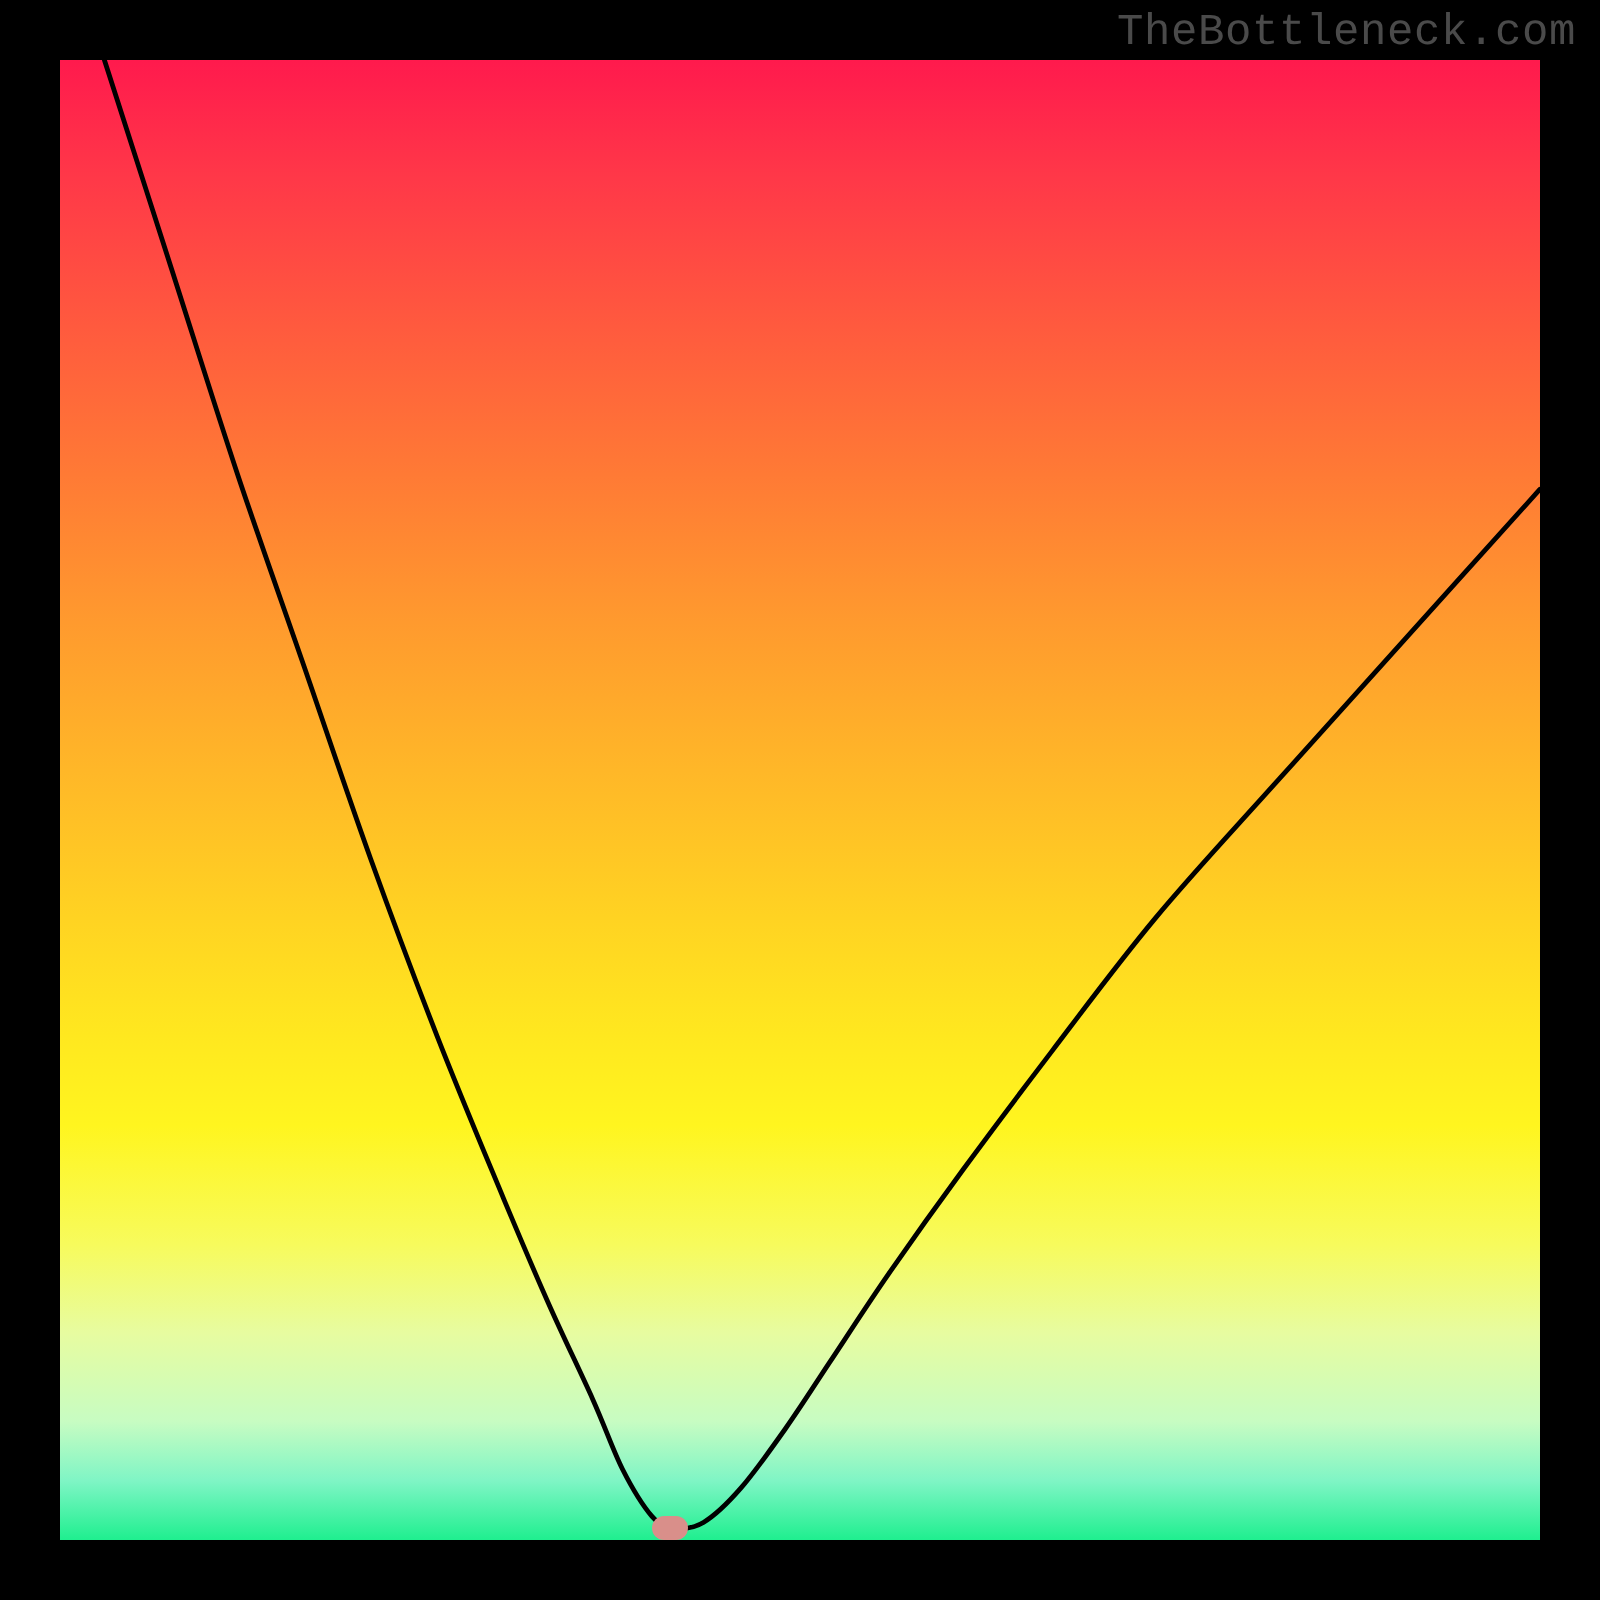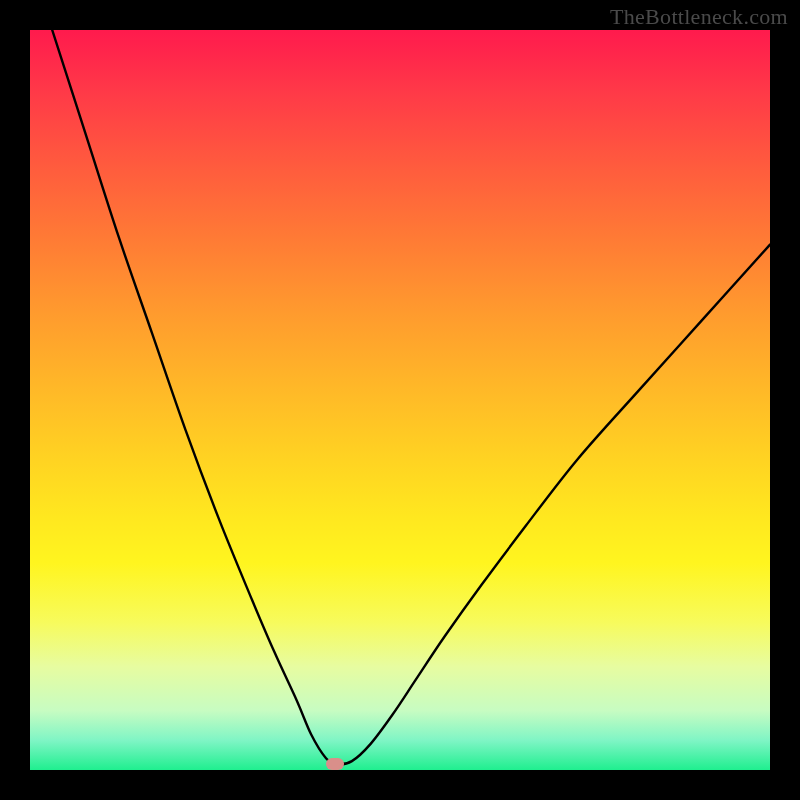--- a/index.html
+++ b/index.html
@@ -38,21 +38,21 @@
       #e7fca0 86%,
       #c7fcc2 92%,
       #7ff5c5 96%,
       #1fef8f 100%
     );
   }
   .watermark {
     position: absolute;
     top: 4px;
     right: 12px;
-    font-family: Liberation Serif, serif;
+    font-family: Liberation Mono, monospace;
     font-size: 22px;
     color: #4a4a4a;
     letter-spacing: 0.3px;
     font-weight: 500;
   }
   .marker {
     position: absolute;
     width: 18px;
     height: 12px;
     background: #d98f8a;

